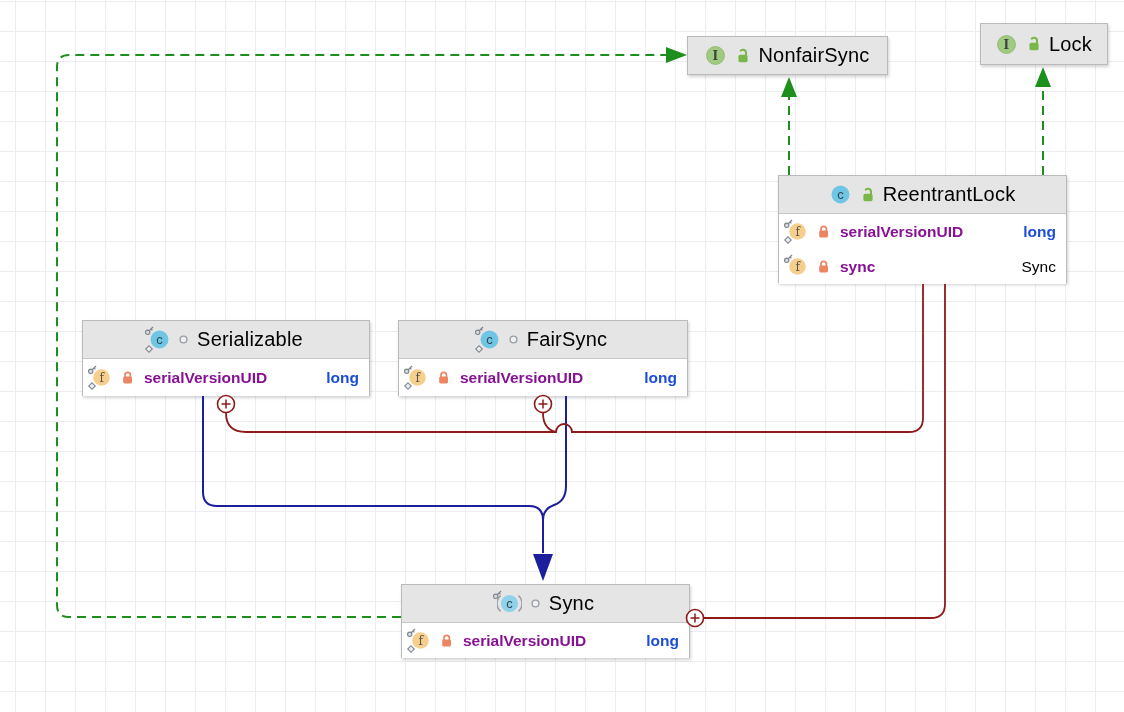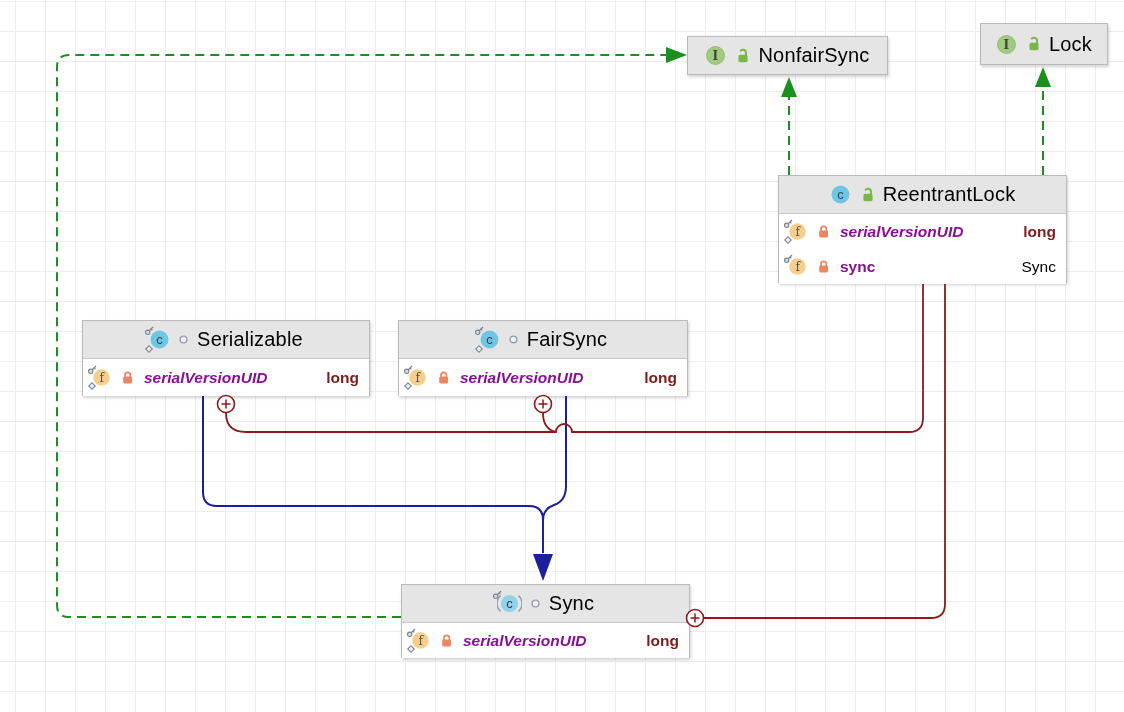--- a/index.html
+++ b/index.html
@@ -34,23 +34,23 @@
   }
   .node-header.with-body{border-bottom:1px solid #c7c8ca;}
   .node-title{white-space:nowrap;}
   .node-body{background:#fff;}
   .field-row{
     display:flex;align-items:center;gap:9px;
     padding:0 10px 0 9px;
     font-size:15.5px;
   }
   .fname{color:#871094;font-weight:bold;white-space:nowrap;}
-  .fname.static{font-style:italic;}
+  .fname.static{}
   .ftype{margin-left:auto;white-space:nowrap;}
-  .ftype.keyword{color:#7f1d1d;font-weight:bold;}
+  .ftype.keyword{color:#1d4ed8;font-weight:bold;}
   .ftype.classref{color:#000;font-weight:400;}
   .icon-wrap{position:relative;display:inline-flex;flex:0 0 auto;}
   .ovl-key{position:absolute;top:-4px;left:-5px;}
   .ovl-diamond{position:absolute;bottom:-4px;left:-5px;}
   .watermark{
     position:absolute;right:9px;bottom:6px;z-index:4;
     font-size:19px;color:#c9cdd1;
     text-shadow:1px 1px 0 #ffffff;
     white-space:nowrap;
   }

